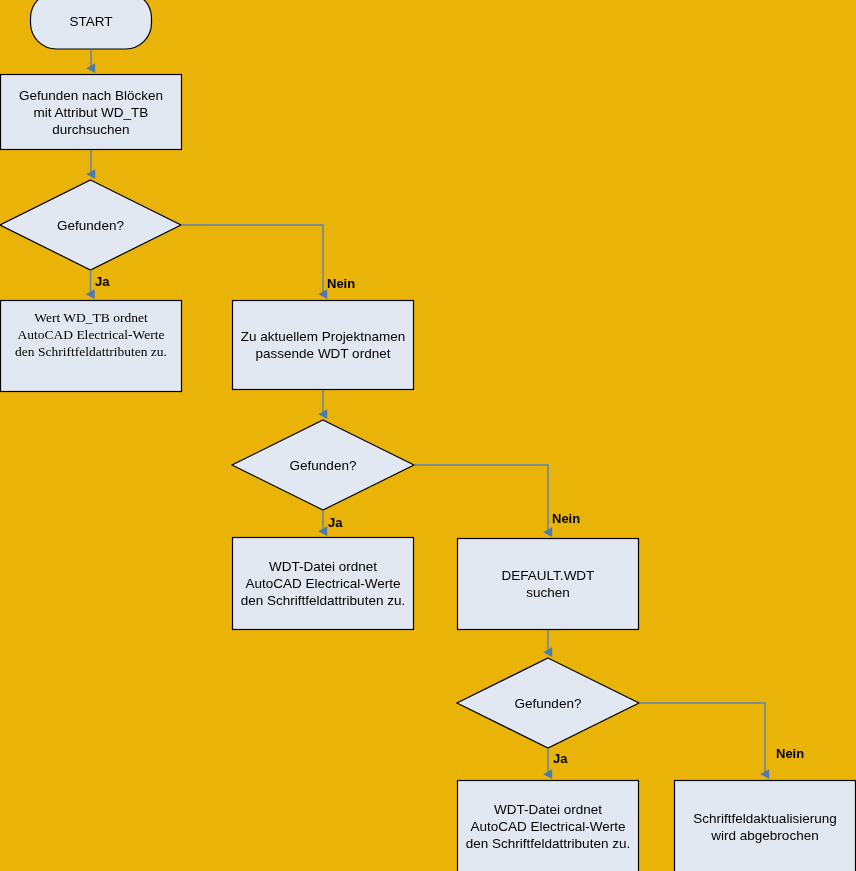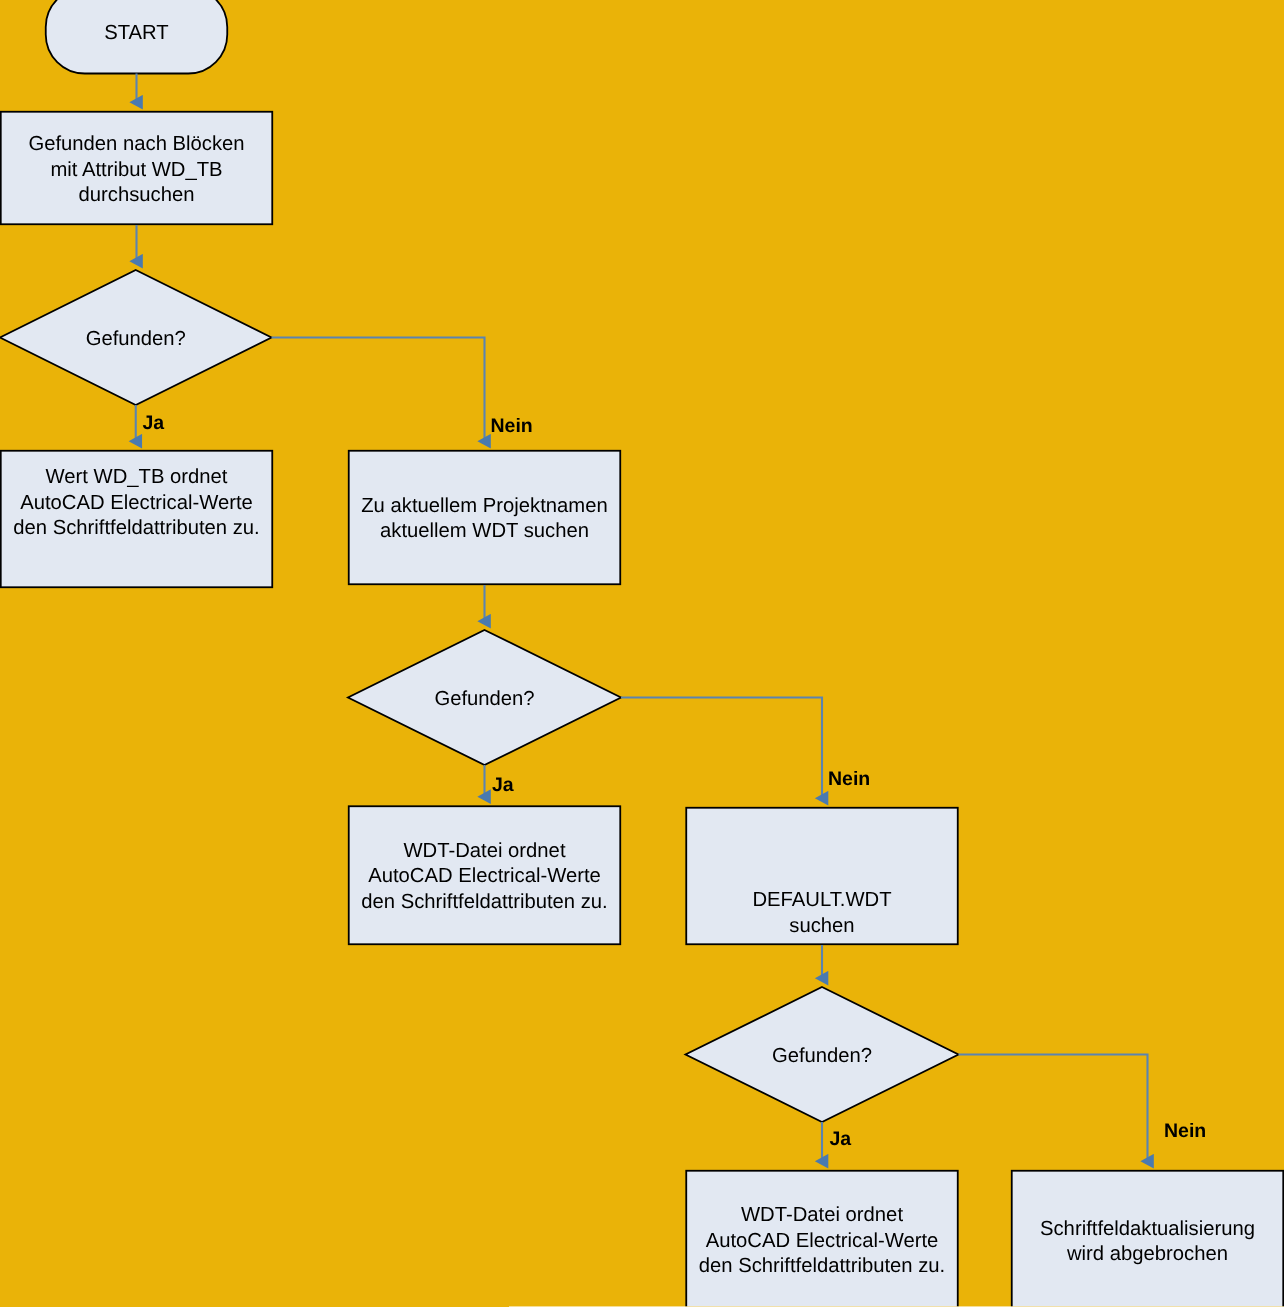--- a/index.html
+++ b/index.html
@@ -104,34 +104,34 @@
   </svg>
 
   <div class="node-label" style="left:30px; top:-8px; width:122px; height:58px;">START</div>
 
   <div class="node-label" style="left:0px; top:74px; width:182px; height:76px;">Gefunden nach Blöcken
 mit Attribut WD_TB
 durchsuchen</div>
 
   <div class="node-label" style="left:0px; top:180px; width:181px; height:90px;">Gefunden?</div>
 
-  <div class="node-label" style="left:0px; top:300px; width:182px; height:68px;">Wert WD_TB ordnet
+  <div class="node-label" style="left:0px; top:300px; width:182px; height:68px;font-family:Liberation Serif, serif;">Wert WD_TB ordnet
 AutoCAD Electrical-Werte
 den Schriftfeldattributen zu.</div>
 
   <div class="node-label" style="left:232px; top:300px; width:182px; height:90px;">Zu aktuellem Projektnamen
-aktuellem WDT suchen</div>
+passende WDT ordnet</div>
 
   <div class="node-label" style="left:232px; top:420px; width:182px; height:90px;">Gefunden?</div>
 
   <div class="node-label" style="left:232px; top:537px; width:182px; height:93px;">WDT-Datei ordnet
 AutoCAD Electrical-Werte
 den Schriftfeldattributen zu.</div>
 
-  <div class="node-label" style="left:457px; top:538px; width:182px; height:92px;margin-top:24px;">DEFAULT.WDT
+  <div class="node-label" style="left:457px; top:538px; width:182px; height:92px;">DEFAULT.WDT
 suchen</div>
 
   <div class="node-label" style="left:457px; top:658px; width:182px; height:90px;">Gefunden?</div>
 
   <div class="node-label" style="left:457px; top:780px; width:182px; height:93px;">WDT-Datei ordnet
 AutoCAD Electrical-Werte
 den Schriftfeldattributen zu.</div>
 
   <div class="node-label" style="left:674px; top:780px; width:182px; height:93px;">Schriftfeldaktualisierung
 wird abgebrochen</div>

